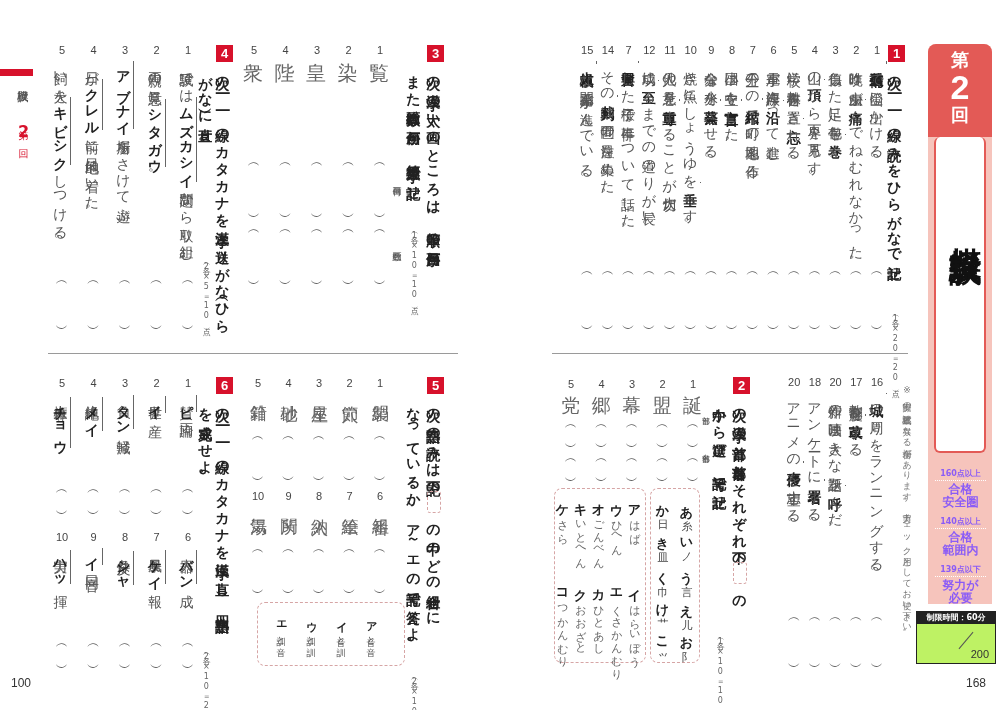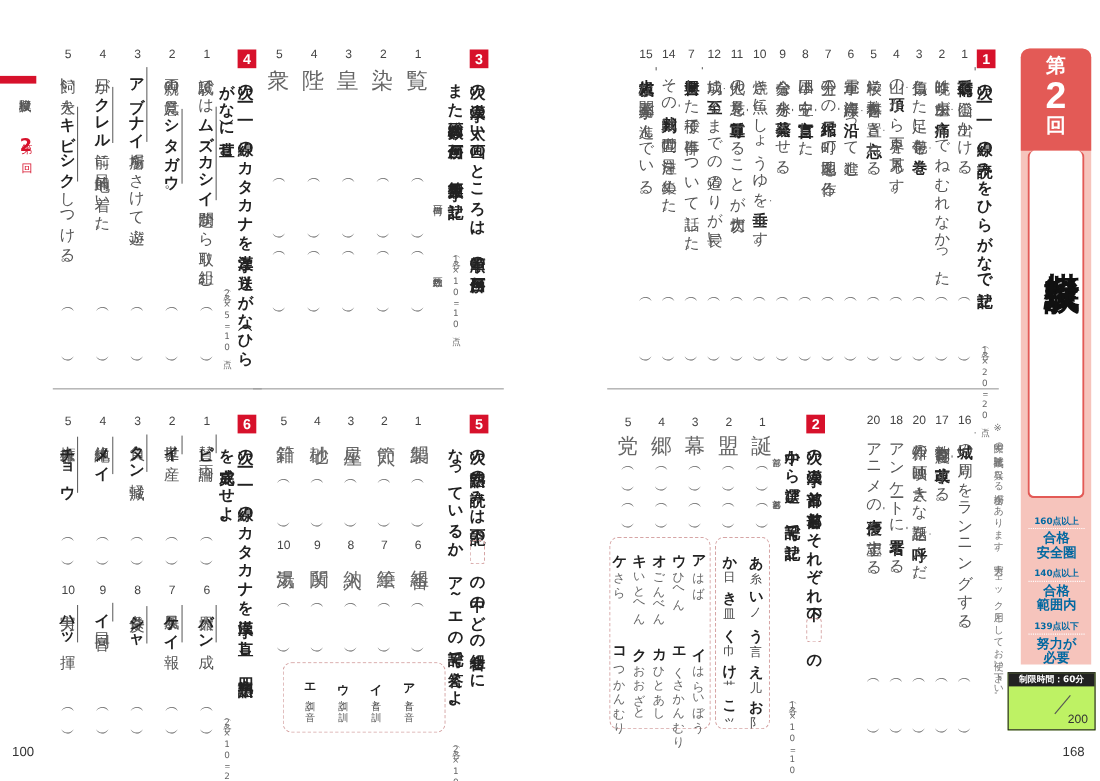--- a/index.html
+++ b/index.html
@@ -24,21 +24,21 @@
   .legend-box { position: absolute; border: 1px dashed #d6a5a5; border-radius: 8px; }
   .legend-item { position: absolute; writing-mode: vertical-rl; text-orientation: upright; font-size: 12px; color: #555; white-space: nowrap; line-height: 1; }
   .legend-item .k { font-weight: bold; color: #222; font-size: 13px; }
 
   .page-num { position: absolute; font-family: "Liberation Sans", sans-serif; font-size: 12px; color: #333; }
 
   
   .side-bar { position: absolute; left: 928px; top: 44px; width: 64px; height: 560px; background: #f6c4bc; border-radius: 8px 8px 0 0; }
   .side-head { position: absolute; left: 928px; top: 44px; width: 64px; height: 93px; background: #e35a56; border-radius: 8px 8px 0 0; color: #fff; text-align: center; font-weight: bold; }
   .side-white { position: absolute; left: 934px; top: 137px; width: 52px; height: 316px; background: #fff; border-radius: 6px; border: 2px solid #e35a56; border-top: none; }
-  .badge { position: absolute; left: 932px; width: 57px; height: 46px; border-radius: 6px; color: #0369a1; text-align: center; font-weight: bold; font-family: "DejaVu Sans", sans-serif; }
+  .badge { position: absolute; left: 932px; width: 57px; height: 46px; border-radius: 6px; color: #8b5cf6; text-align: center; font-weight: bold; font-family: "DejaVu Sans", sans-serif; }
   .badge .cap { font-size: 8px; font-weight: bold; border-bottom: 1px dotted #fff; margin: 2px 3px 0; padding-bottom: 1px; }
   .badge .main { font-size: 12px; line-height: 13px; margin-top: 2px; }
   .timebox { position: absolute; left: 916px; top: 611px; width: 80px; height: 53px; border: 1.5px solid #222; background: #bef264; }
   .timebox .hd { background: #222; color: #fff; font-size: 8px; text-align: center; height: 12px; line-height: 12px; font-weight: bold; }
   .timebox .total { position: absolute; right: 6px; bottom: 3px; font-family: "Liberation Sans", sans-serif; font-size: 11px; color: #333; }
   .timebox .slash { position: absolute; left: 38px; top: 28px; width: 22px; height: 1px; background: #555; transform: rotate(-50deg); }
 </style>
 </head>
 <body>
 

